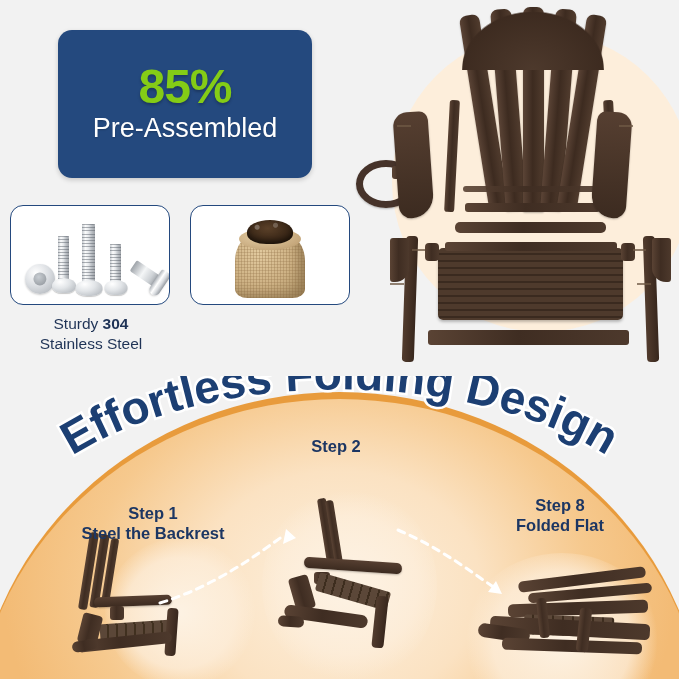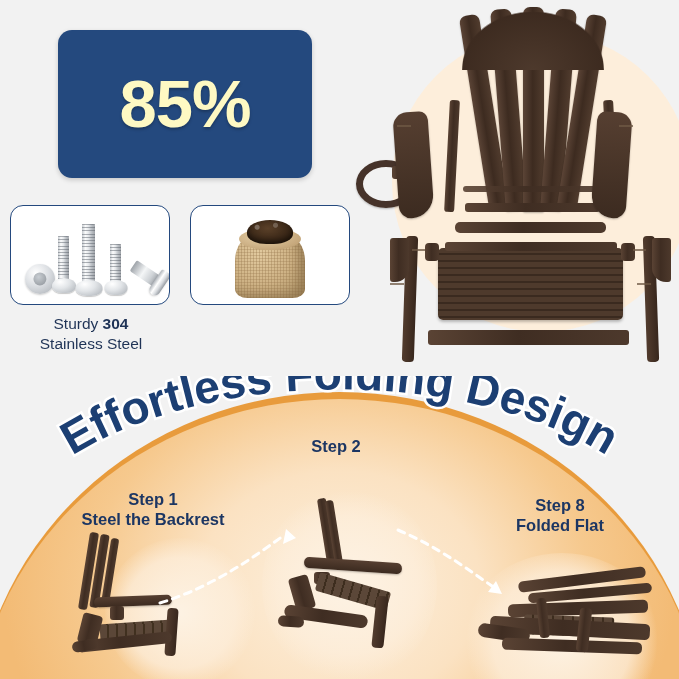--- a/index.html
+++ b/index.html
@@ -27,21 +27,21 @@
 
   
   .badge{
     position:absolute;left:58px;top:30px;width:254px;height:148px;
     background:#24497e;
     border-radius:14px;
     box-shadow:0 2px 5px rgba(0,0,0,.18);
     display:flex;flex-direction:column;align-items:center;justify-content:center;
   }
   .badge-pct{
-    color:#fef9c3;font-size:67px;line-height:.96;font-weight:bold;
+    color:#84cc16;font-size:48px;line-height:.96;font-weight:bold;
     letter-spacing:-1px;
     text-shadow:0 2px 3px rgba(0,0,0,.25);
   }
   .badge-sub{
     color:#fff;font-size:27px;line-height:1.15;font-weight:normal;
     margin-top:2px;
     text-shadow:0 1px 2px rgba(0,0,0,.2);
   }
 
   
@@ -248,20 +248,21 @@
       <div class="dashline" style="left:397px;top:125px;width:14px;"></div>
       <div class="dashline" style="left:619px;top:125px;width:14px;"></div>
       <div class="dashline" style="left:412px;top:249px;width:13px;"></div>
       <div class="dashline" style="left:633px;top:249px;width:13px;"></div>
       <div class="dashline" style="left:390px;top:283px;width:14px;"></div>
       <div class="dashline" style="left:637px;top:283px;width:14px;"></div>
     </div>
 
     <div class="badge">
       <span class="badge-pct">85%</span>
+      <span class="badge-sub">Pre-Assembled</span>
     </div>
 
     <div class="cards">
 
       <div class="card c1">
         <div class="card-box">
           <div class="washer" style="left:14px;top:58px;width:30px;height:30px;"></div>
           <div class="screw" style="left:44px;top:30px;width:17px;height:60px;">
             <div class="shaft" style="width:11px;height:46px;left:3px;"></div>
             <div class="thread" style="width:11px;height:46px;left:3px;"></div>
@@ -351,21 +352,21 @@
       <div class="part" style="left:60px;top:30px;width:10px;height:40px;border-radius:4px;transform:rotate(-6deg);"></div>
     </div>
 
     <svg class="arrow-svg" viewBox="0 0 679 301">
       <path d="M160,225 C215,208 255,178 283,158" fill="none" stroke="#ffffff" stroke-width="3" stroke-dasharray="7,6" stroke-linecap="round"></path>
       <polygon points="286,151 296,160 283,166" fill="#ffffff"></polygon>
       <path d="M398,152 C440,170 470,193 492,208" fill="none" stroke="#ffffff" stroke-width="3" stroke-dasharray="7,6" stroke-linecap="round"></path>
       <polygon points="496,203 502,216 488,214" fill="#ffffff"></polygon>
     </svg>
 
-    <div class="step-label" style="left:48px;top:111px;width:210px;">
+    <div class="step-label" style="left:48px;top:125px;width:210px;">
       <span class="step-num">Step 1</span>
       <span class="step-desc">Steel the Backrest</span>
     </div>
     <div class="step-label" style="left:216px;top:58px;width:240px;">
       <span class="step-num">Step 2</span>
     </div>
     <div class="step-label" style="left:455px;top:117px;width:210px;">
       <span class="step-num">Step 8</span>
       <span class="step-desc">Folded Flat</span>
     </div>

